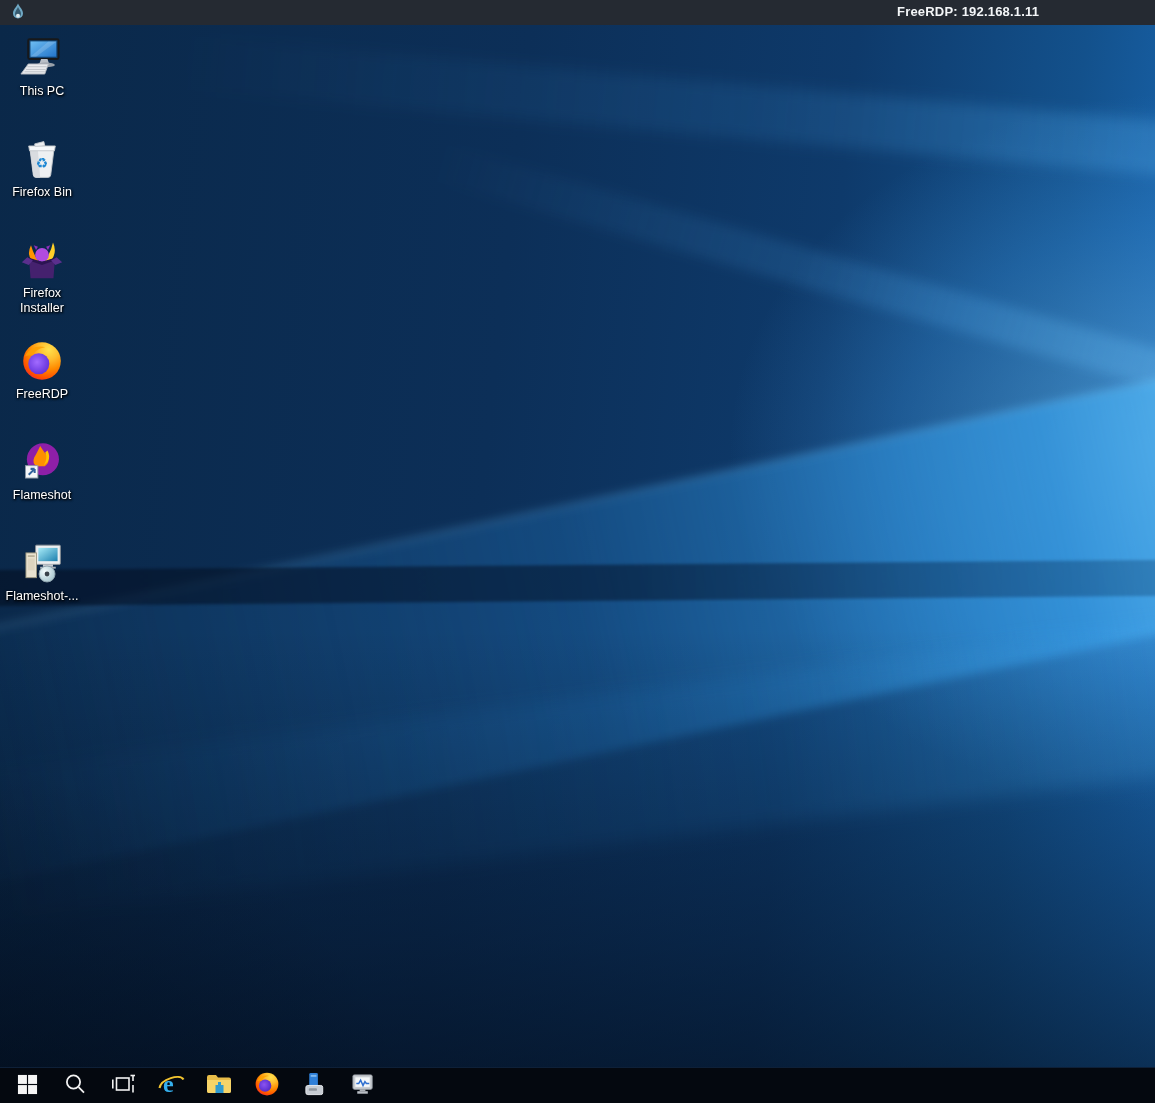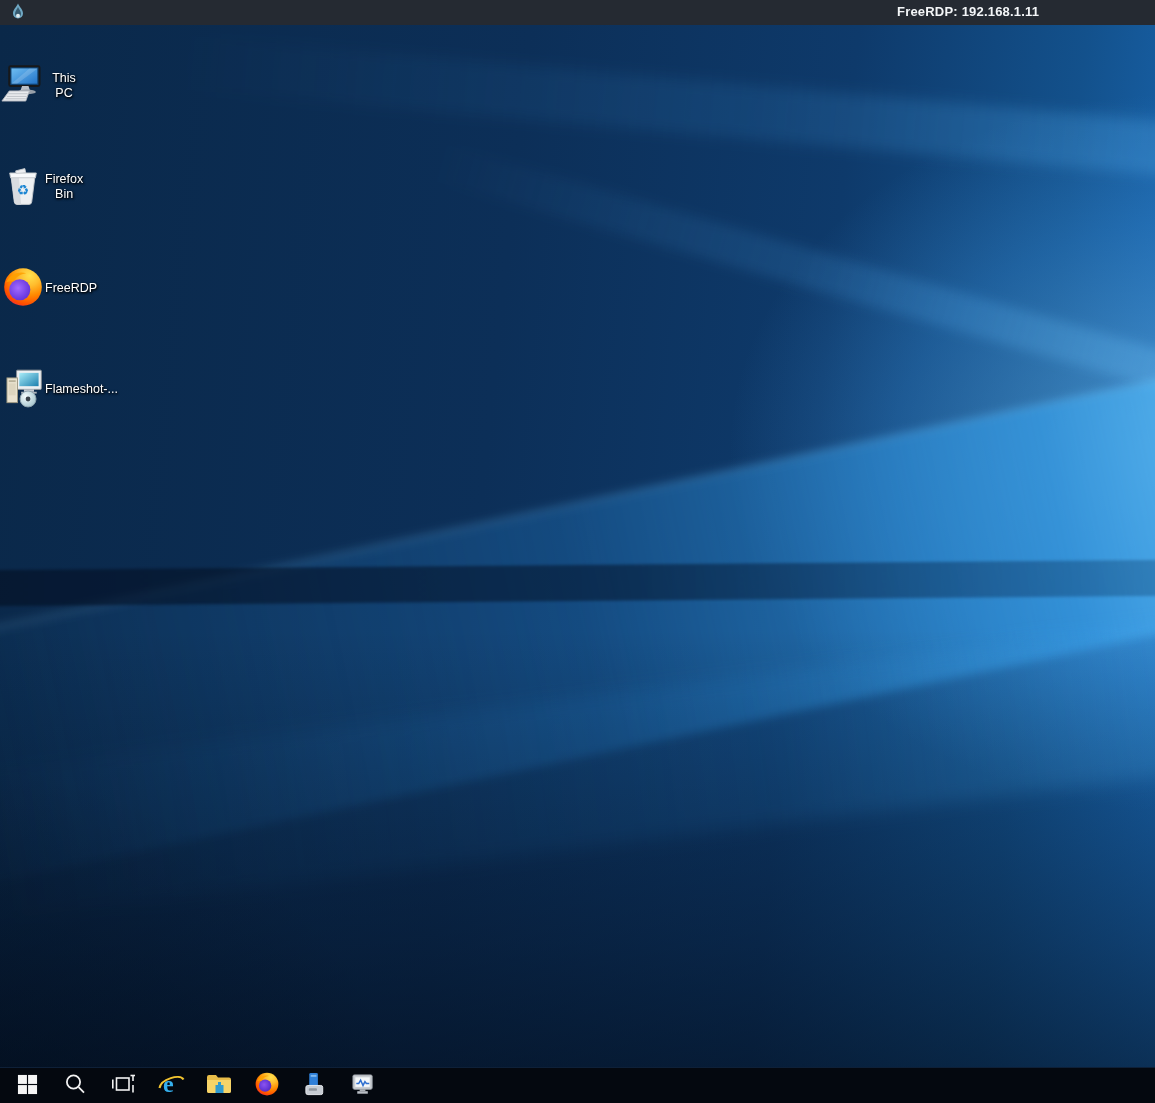--- a/index.html
+++ b/index.html
@@ -63,21 +63,21 @@
     filter:blur(1.5px);
   }
   .bottom-shade {
     position:absolute; inset:0;
     background:linear-gradient(180deg, rgba(0,0,0,0) 58%, rgba(2,10,24,.42) 88%, rgba(1,7,18,.58) 100%);
   }
 
   
   .icon-col { position:absolute; left:1px; top:8px; width:82px; z-index:10; }
   .dicon {
-    height:101px; display:flex; flex-direction:row; align-items:center;
+    height:101px; display:flex; flex-direction:column; align-items:center;
     padding-top:2px; box-sizing:border-box; cursor:default;
   }
   .dicon-img { width:44px; height:46px; display:flex; align-items:center; justify-content:center; }
   .dicon-img svg { width:44px; height:44px; }
   .dicon-label {
     margin-top:3px; max-width:78px; text-align:center;
     color:#fff; font-size:12.5px; line-height:1.17;
     text-shadow:0 1px 3px #000, 1px 1px 2px rgba(0,0,0,.95);
   }
 
@@ -150,20 +150,36 @@
             <path d="M11 14 L14.5 41.5 q.3 2.6 3 2.6 h13 q2.7 0 3-2.6 L37 14 Z" fill="#eef0f2" stroke="#c3c7cc"></path>
             <path d="M11 14 L14.5 41.5 q.3 2.6 3 2.6 h4.5 L19.5 14 Z" fill="#d9dce0"></path>
             <path d="M9.5 9.8 h29 l-.9 5.2 H10.4 Z" fill="#f7f9fb" stroke="#c3c7cc"></path>
             <path d="M16 7.5 l10 -2.5 1 4.5 -10.5 .8 Z" fill="#eceef1" stroke="#c6cacf"></path>
             <text x="24" y="33.5" font-size="15" text-anchor="middle" fill="#1e87d3" font-family="DejaVu Sans, sans-serif">♻</text>
           </svg>
         </span>
         <span class="dicon-label">Firefox Bin</span>
       </div>
 
+      <div class="dicon">
+        <span class="dicon-img">
+          <svg viewBox="0 0 48 48">
+            <path d="M12 8 Q7.5 17 12 23 L20 25.5 Q14.5 17 12 8 Z" fill="#ff9400"></path>
+            <path d="M36 5 Q40.5 14.5 35 23 L27 25.5 Q34 15 36 5 Z" fill="#ffd028"></path>
+            <path d="M17.5 13 l-2.5-5 4.5 1.5 Z" fill="#8e2fbf"></path>
+            <path d="M30.5 13 l2.5-5 -4.5 1.5 Z" fill="#8e2fbf"></path>
+            <circle cx="24" cy="18.5" r="7.5" fill="#b14be0"></circle>
+            <polygon points="8,21 24,26 40,21 40,27 24,32 8,27" fill="#2c1452"></polygon>
+            <polygon points="10,24.5 24,29.5 38,24.5 36.5,44 11.5,44" fill="#45216e"></polygon>
+            <polygon points="8,21 2,26.5 9.5,29.5 14,24.5" fill="#5a2f8d"></polygon>
+            <polygon points="40,21 46,26.5 38.5,29.5 34,24.5" fill="#5a2f8d"></polygon>
+          </svg>
+        </span>
+        <span class="dicon-label">Firefox Installer</span>
+      </div>
 
       <div class="dicon">
         <span class="dicon-img">
           <svg viewBox="0 0 48 48">
             <defs>
               <radialGradient id="ffo1" cx="68%" cy="20%" r="95%">
                 <stop offset="0%" stop-color="#ffe14d"></stop>
                   <stop offset="28%" stop-color="#ffbd2e"></stop>
                 <stop offset="55%" stop-color="#ff8a00"></stop>
                   <stop offset="82%" stop-color="#ff4a00"></stop>
@@ -176,20 +192,32 @@
               </radialGradient>
             </defs>
             <circle cx="24" cy="24" r="20.5" fill="url(#ffo1)"></circle>
             <circle cx="20.5" cy="27" r="11.5" fill="url(#ffp1)"></circle>
             <path d="M5.5 19 C10 9.5 20 6.5 27.5 9 C21 10 16.5 13 14.5 17 C10.5 18 7.5 18.2 5.5 19 Z" fill="#ffa000" opacity=".85"></path>
           </svg>
         </span>
         <span class="dicon-label">FreeRDP</span>
       </div>
 
+      <div class="dicon">
+        <span class="dicon-img">
+          <svg viewBox="0 0 48 48">
+            <circle cx="25" cy="21" r="17.5" fill="#8e1fa8"></circle>
+            <path d="M22 6.5 Q18 15 15.5 19 Q12.8 25.5 18.5 28.5 L27 28.5 Q33.5 24.5 29.5 17.5 Q25.5 12 22 6.5 Z" fill="#ff8f00"></path>
+            <path d="M30 11.5 Q33.5 18 30.5 23.5 L26 27.5 Q30.5 20 27.5 13.5 Z" fill="#ffc400"></path>
+            <rect x="6" y="28" width="13.5" height="13.5" fill="#f4f6f8" stroke="#8d98a5"></rect>
+            <path d="M9.5 38 L16 31.5 M16 31.5 h-4.5 M16 31.5 v4.5" stroke="#31639c" stroke-width="2.2" fill="none"></path>
+          </svg>
+        </span>
+        <span class="dicon-label">Flameshot</span>
+      </div>
 
       <div class="dicon">
         <span class="dicon-img">
           <svg viewBox="0 0 48 48">
             <defs>
               <linearGradient id="tv1" x1="0" y1="0" x2="1" y2="1">
                 <stop offset="0" stop-color="#a8ecf8"></stop>
                   <stop offset="1" stop-color="#1c7fae"></stop>
               </linearGradient>
               <radialGradient id="cd1" cx="35%" cy="35%" r="80%">

